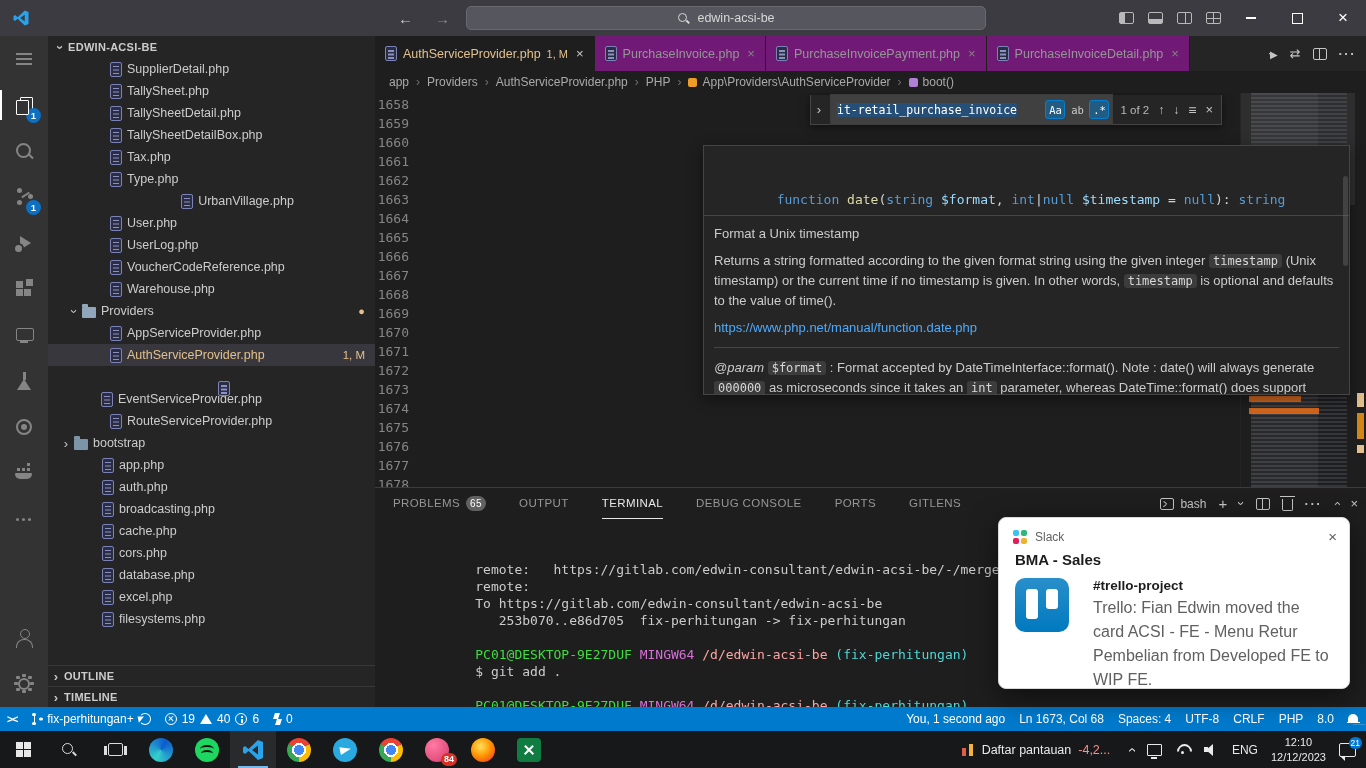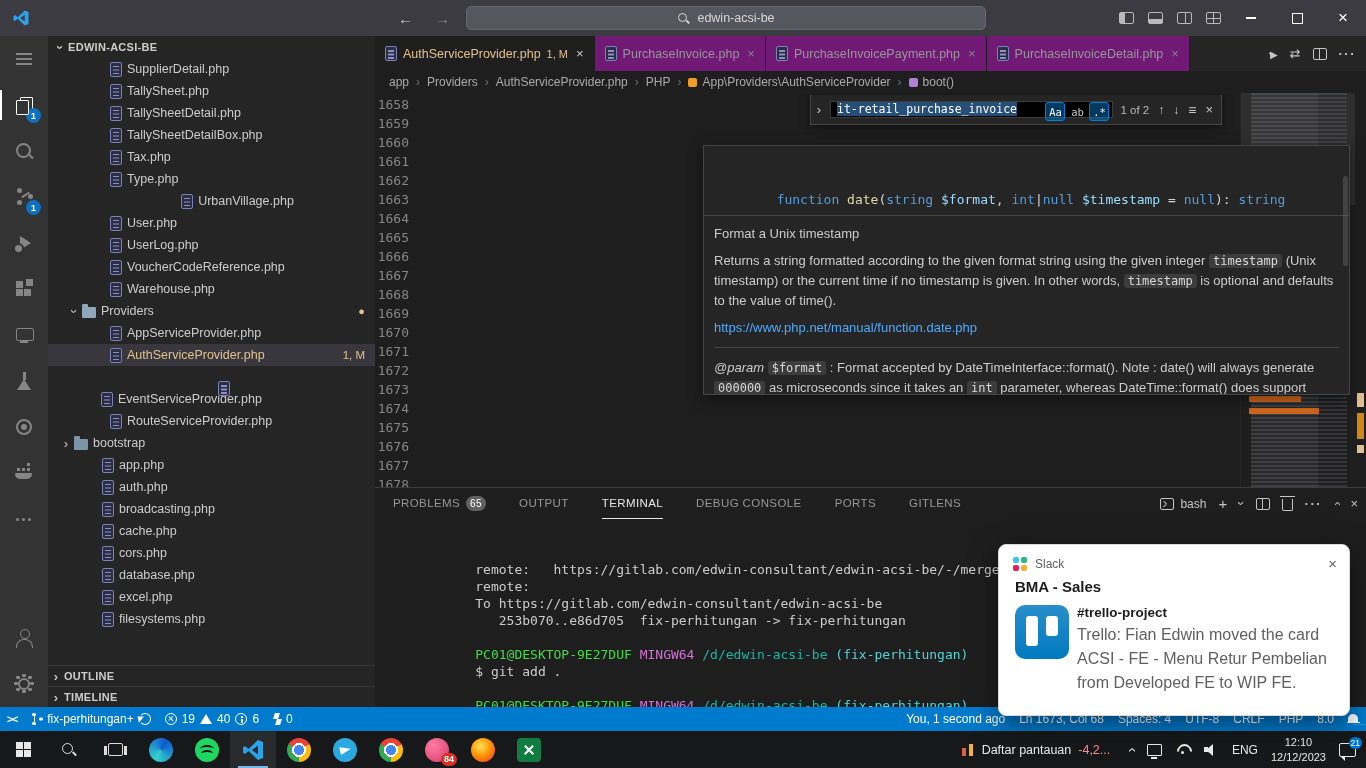--- a/index.html
+++ b/index.html
@@ -152,21 +152,21 @@
   .overview-ruler{position:absolute;top:0;right:0;width:11px;bottom:0;z-index:6;}
   .or-m{position:absolute;left:2px;width:7px;background:#e2c08d;display:block;}
   .or-m.a{top:300px;height:14px;} .or-m.b{top:320px;height:26px;background:#d18616;} .or-m.c{top:352px;height:8px;}
 
   
   .find-widget{position:absolute;top:2px;right:144px;width:412px;height:30px;background:#252526;
                border:1px solid #454545;border-top:none;box-shadow:0 2px 8px rgba(0,0,0,.5);
                display:flex;align-items:center;gap:5px;padding:0 6px 0 2px;z-index:25;}
   .fw-chev{color:#c5c5c5;font-size:13px;width:12px;text-align:center;cursor:pointer;}
   .fw-chev::before{content:"›";}
-  .fw-input{flex:1;height:17px;background:#000000;border:1px solid #3c3c3c;display:flex;align-items:flex-start;
+  .fw-input{flex:1;height:31px;background:#404040;border:1px solid #3c3c3c;display:flex;align-items:center;
             padding:0 3px 0 6px;font-size:12px;color:#cccccc;cursor:text;}
   .fw-value{background:#264f78;color:#ffffff;white-space:nowrap;overflow:hidden;font-family:"DejaVu Sans Mono",monospace;font-size:11.5px;}
   .fw-toggles{margin-left:auto;display:flex;gap:2px;}
   .ftg{width:20px;height:19px;display:flex;align-items:center;justify-content:center;font-size:10.5px;color:#cccccc;
        border-radius:3px;border:1px solid transparent;cursor:pointer;font-family:"DejaVu Sans Mono",monospace;}
   .ftg.on{background:rgba(0,127,212,.45);border-color:#007fd4;color:#fff;}
   .fw-results{font-size:11.5px;color:#b8b8b8;white-space:nowrap;padding:0 2px;}
   .fw-btn{color:#c5c5c5;cursor:pointer;padding:0 2px;font-size:12px;}
   .g-up::before{content:"↑";} .g-down::before{content:"↓";} .g-sel::before{content:"≡";font-size:14px;}
 
@@ -198,35 +198,35 @@
   .pi-term{width:14px;height:12px;border:1.3px solid currentColor;border-radius:2px;position:relative;display:inline-block;}
   .pi-term::before{content:"";position:absolute;left:2px;top:3px;width:4px;height:1.4px;background:currentColor;transform:rotate(40deg);}
   .pi-term::after{content:"";position:absolute;left:2px;top:6px;width:4px;height:1.4px;background:currentColor;transform:rotate(-40deg);}
   .p-shell{font-size:12px;margin-left:-6px;}
   .g-plus::before{content:"+";font-size:15px;}
   .ic-trash{width:11px;height:12px;border:1.3px solid currentColor;border-top:none;border-radius:0 0 2px 2px;position:relative;display:inline-block;margin-top:2px;}
   .ic-trash::before{content:"";position:absolute;left:-3px;right:-3px;top:-3px;height:1.4px;background:currentColor;}
   .g-chevu::before{content:"›";display:inline-block;transform:rotate(-90deg);font-size:13px;}
   .terminal{flex:1;overflow:hidden;padding:8px 0 0 22px;font-family:"DejaVu Sans Mono",monospace;font-size:13px;cursor:text;}
   .tline{height:17px;line-height:17px;white-space:pre;}
-  .w{color:#cccccc;} .g{color:#3fdd3f;} .m{color:#d670d6;} .y{color:#14b8a6;} .c{color:#4fd6d6;}
-
-  
-  .notification{position:absolute;right:16px;bottom:52px;width:352px;height:172px;background:#ffffff;
+  .w{color:#cccccc;} .g{color:#3fdd3f;} .m{color:#d670d6;} .y{color:#fca5a5;} .c{color:#4fd6d6;}
+
+  
+  .notification{position:absolute;right:16px;bottom:79px;width:352px;height:172px;background:#ffffff;
                 border:1px solid #d9d9d9;border-radius:8px;box-shadow:0 8px 28px rgba(0,0,0,.5);z-index:80;
                 overflow:hidden;cursor:pointer;}
   .nt-head{display:flex;align-items:center;gap:8px;padding:10px 12px 4px 14px;color:#616061;font-size:12px;}
   .nt-close{margin-left:auto;color:#616061;font-size:15px;cursor:pointer;}
   .nt-close::before{content:"×";}
   .slack-ic{width:14px;height:14px;display:grid;grid-template-columns:6px 6px;grid-template-rows:6px 6px;gap:2px;}
   .slack-ic span{border-radius:2px;}
   .slack-ic .s1{background:#36c5f0;} .slack-ic .s2{background:#2eb67d;}
   .slack-ic .s3{background:#ecb22e;} .slack-ic .s4{background:#e01e5a;}
   .nt-title{padding:2px 16px 6px 16px;font-size:15px;font-weight:700;color:#1d1c1d;}
-  .nt-body{display:flex;padding:4px 16px;gap:8px;}
+  .nt-body{display:flex;padding:4px 16px;gap:24px;}
   .trello-ic{width:54px;height:54px;flex:none;border-radius:10px;background:linear-gradient(#298fca,#0079bf);position:relative;}
   .trello-ic::before{content:"";position:absolute;left:11px;top:11px;width:12px;height:30px;background:#fff;border-radius:3px;}
   .trello-ic::after{content:"";position:absolute;right:11px;top:11px;width:12px;height:20px;background:#fff;border-radius:3px;}
   .nt-text{min-width:0;}
   .nt-channel{font-size:13.5px;font-weight:700;color:#1d1c1d;margin-bottom:3px;}
   .nt-msg{font-size:16px;color:#616061;line-height:1.5;}
 
   
   .statusbar{position:absolute;left:0;right:0;bottom:37px;height:24px;background:#007acc;color:#ffffff;
              display:flex;align-items:center;font-size:12px;z-index:45;}

